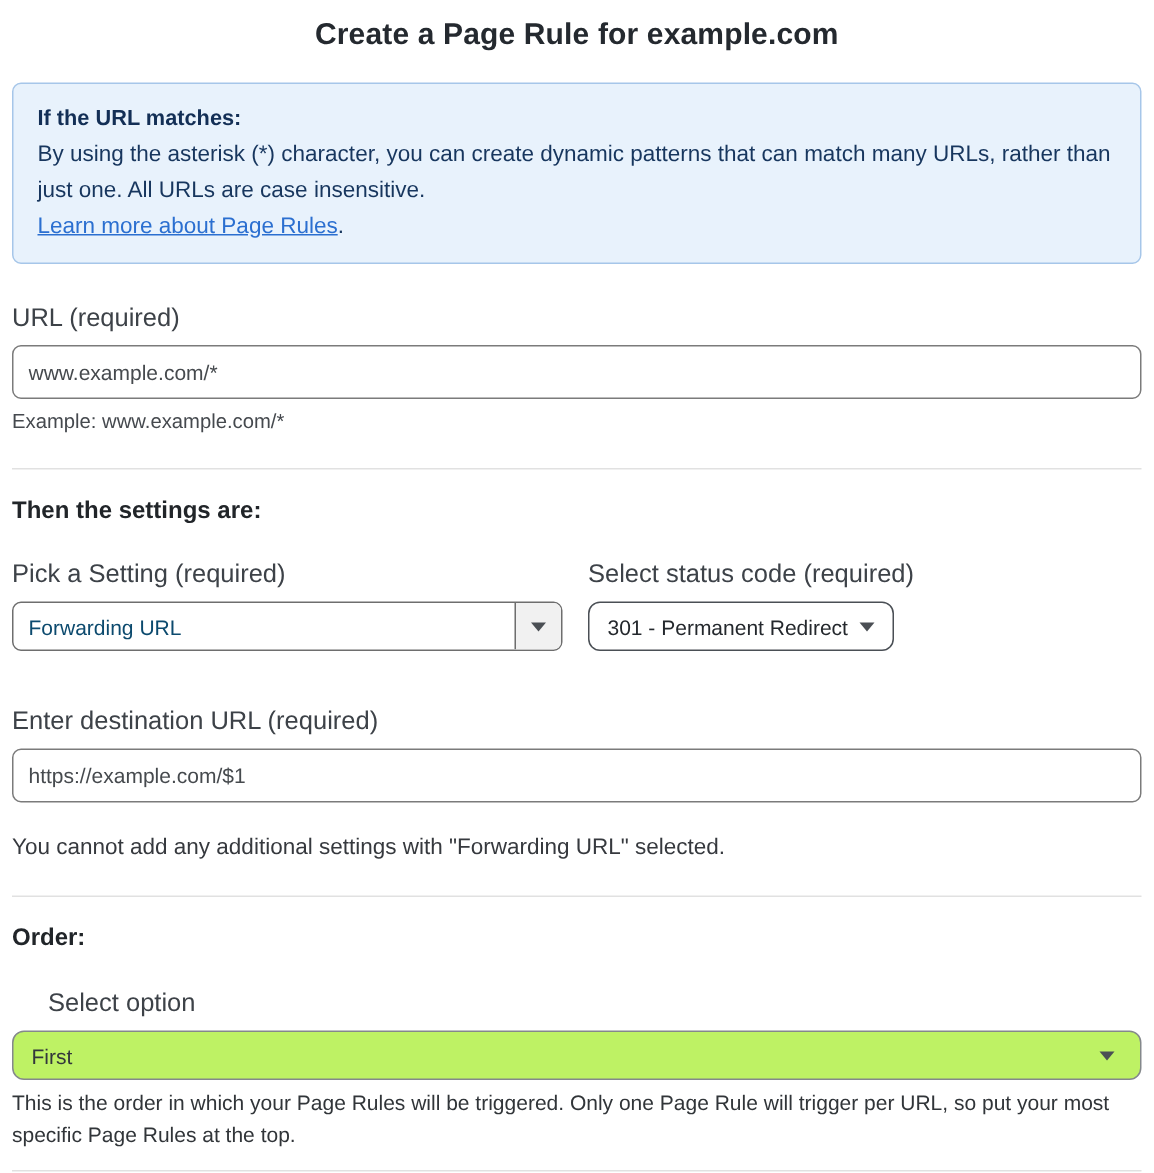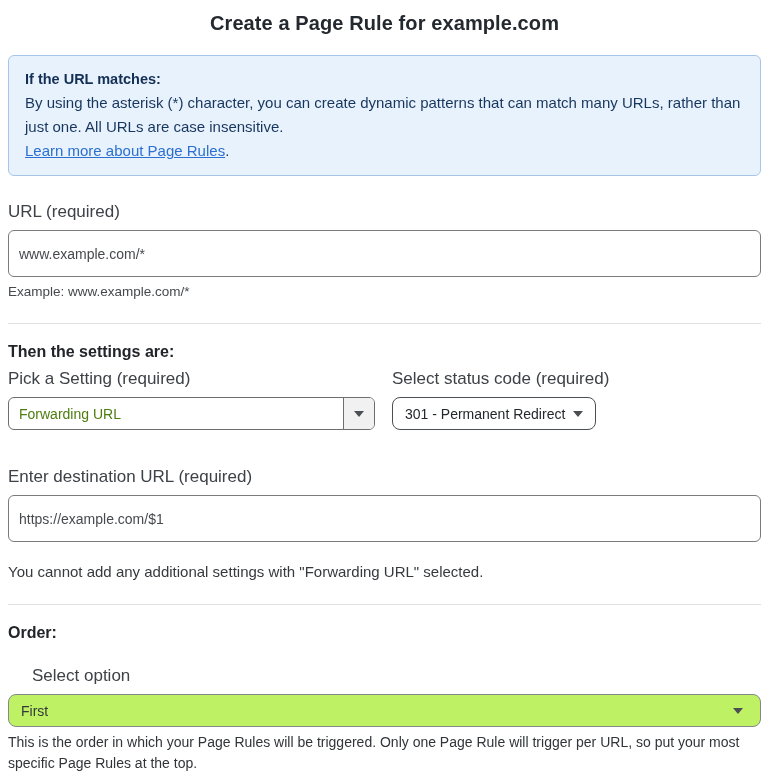--- a/index.html
+++ b/index.html
@@ -47,21 +47,21 @@
 
   .field-label {
     font-size: 17px;
     color: #3d4248;
     margin-bottom: 8px;
   }
 
   .text-input {
     display: block;
     width: 100%;
-    height: 47px;
+    height: 36px;
     border: 1px solid #7b7b7b;
     border-radius: 6px;
     padding: 0 10px;
     font-family: "Liberation Sans", "DejaVu Sans", sans-serif;
     font-size: 14px;
     color: #464a4e;
     background: #ffffff;
     outline: none;
   }
 
@@ -81,21 +81,21 @@
     font-size: 16px;
     font-weight: 700;
     color: #212529;
     margin-top: 19px;
   }
 
   
   .settings-row {
     display: flex;
     align-items: flex-end;
-    margin-top: 8px;
+    margin-top: 23px;
   }
   .settings-col-left { width: 367px; margin-right: 17px; }
   .settings-col-right { }
 
   .combo-select {
     display: flex;
     align-items: stretch;
     width: 367px;
     height: 33px;
     border: 1px solid #6e6e6e;
@@ -103,21 +103,21 @@
     background: #ffffff;
     overflow: hidden;
     cursor: pointer;
   }
   .combo-select .combo-value {
     flex: 1;
     display: flex;
     align-items: center;
     padding-left: 10px;
     font-size: 14px;
-    color: #4d7c0f;
+    color: #0c4a6e;
   }
   .combo-select .combo-arrow-seg {
     width: 31px;
     background: #f1f1f1;
     border-left: 1px solid #6e6e6e;
     display: flex;
     align-items: center;
     justify-content: center;
   }
 

